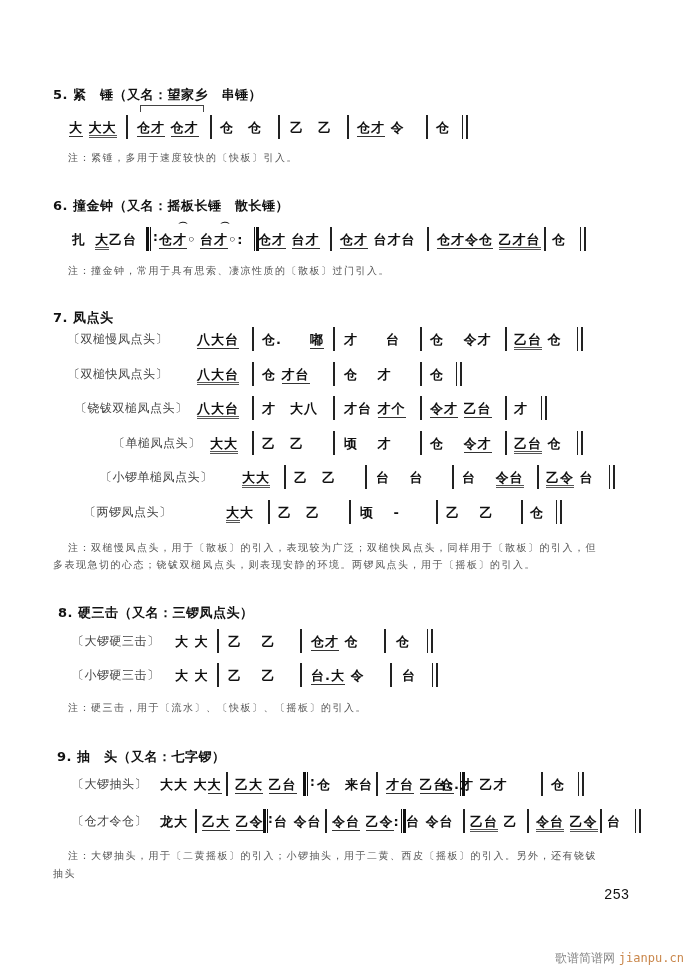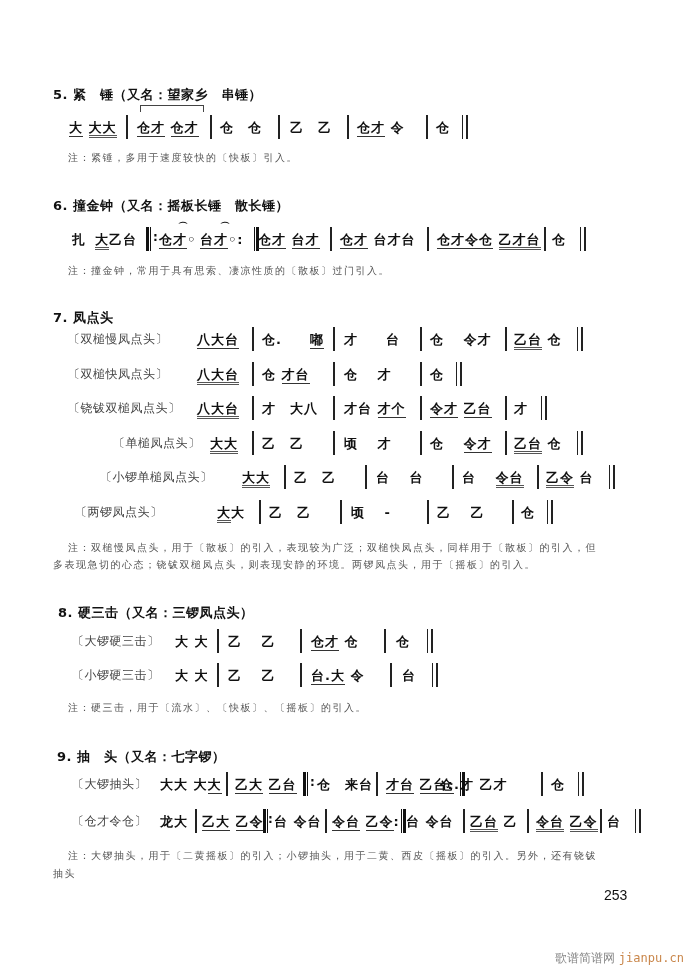--- a/index.html
+++ b/index.html
@@ -12,21 +12,21 @@
   .label{position:absolute;font-size:12px;color:#444;top:2px;letter-spacing:0.5px;}
   .cell{position:absolute;font-size:13px;font-weight:bold;top:2px;letter-spacing:1px;}
   .u{border-bottom:1.5px solid #333;padding-bottom:1px;}
   .uu{border-bottom:3px double #555;padding-bottom:0px;}
   .bar{position:absolute;top:-2px;width:1.5px;height:24px;background:#222;}
   .dbar{position:absolute;top:-2px;width:6px;height:24px;border-left:1.5px solid #222;border-right:2.5px solid #222;box-sizing:border-box;}
   .rep-start{position:absolute;top:-2px;width:10px;height:24px;}
   .rep-start::before{content:"";position:absolute;left:0;top:0;width:3px;height:24px;background:#111;}
   .rep-start::after{content:"";position:absolute;left:4px;top:0;width:1px;height:24px;background:#111;}
   .rep-dots{position:absolute;font-size:12px;top:1px;font-weight:bold;}
-  .pagenum{font-size:14px;font-family:Liberation Sans, sans-serif;}
+  .pagenum{font-size:14px;font-family:Liberation Mono, monospace;}
   .wm{font-size:12px;color:#888;}
   .wm .latin{color:#c9864a;font-family:"DejaVu Sans Mono",monospace;}
   .fermata{position:absolute;top:-9px;font-size:10px;font-weight:bold;}
   .tie{position:absolute;top:-12px;height:6px;border:1px solid #444;border-bottom:none;}
 </style>
 </head>
 <body>
 
 <div class="abs title" style="left:53px;top:86px;">5. 紧　锤（又名：望家乡　串锤）</div>
 <div class="row" style="left:0;top:117px;width:690px;">
@@ -90,21 +90,21 @@
   <span class="bar" style="left:252px;"></span>
   <span class="cell" style="left:262px;">仓 <span class="u">才台</span></span>
   <span class="bar" style="left:333px;"></span>
   <span class="cell" style="left:344px;">仓　 才</span>
   <span class="bar" style="left:420px;"></span>
   <span class="cell" style="left:430px;">仓</span>
   <span class="dbar" style="left:456px;"></span>
 </div>
 
 <div class="row" style="left:0;top:398px;width:690px;">
-  <span class="label" style="left:68px;">〔铙钹双槌凤点头〕</span>
+  <span class="label" style="left:75px;">〔铙钹双槌凤点头〕</span>
   <span class="cell" style="left:197px;"><span class="uu">八大台</span></span>
   <span class="bar" style="left:252px;"></span>
   <span class="cell" style="left:262px;">才　大八</span>
   <span class="bar" style="left:333px;"></span>
   <span class="cell" style="left:344px;">才台 <span class="u">才个</span></span>
   <span class="bar" style="left:420px;"></span>
   <span class="cell" style="left:430px;"><span class="u">令才</span> <span class="u">乙台</span></span>
   <span class="bar" style="left:505px;"></span>
   <span class="cell" style="left:514px;">才</span>
   <span class="dbar" style="left:541px;"></span>
@@ -131,21 +131,21 @@
   <span class="cell" style="left:262px;">乙　乙</span>
   <span class="bar" style="left:333px;"></span>
   <span class="cell" style="left:344px;">台　 台</span>
   <span class="bar" style="left:420px;"></span>
   <span class="cell" style="left:430px;">台　 <span class="uu">令台</span></span>
   <span class="bar" style="left:505px;"></span>
   <span class="cell" style="left:514px;"><span class="uu">乙令</span> 台</span>
   <span class="dbar" style="left:577px;"></span>
 </div>
 
-<div class="row" style="left:7px;top:502px;width:596px;padding-left:9px;">
+<div class="row" style="left:16px;top:502px;width:596px;padding-left:9px;">
   <span class="label" style="left:68px;">〔两锣凤点头〕</span>
   <span class="cell" style="left:210px;"><span class="uu">大</span>大</span>
   <span class="bar" style="left:252px;"></span>
   <span class="cell" style="left:262px;">乙　乙</span>
   <span class="bar" style="left:333px;"></span>
   <span class="cell" style="left:344px;">顷　 -</span>
   <span class="bar" style="left:420px;"></span>
   <span class="cell" style="left:430px;">乙　 乙</span>
   <span class="bar" style="left:505px;"></span>
   <span class="cell" style="left:514px;">仓</span>

